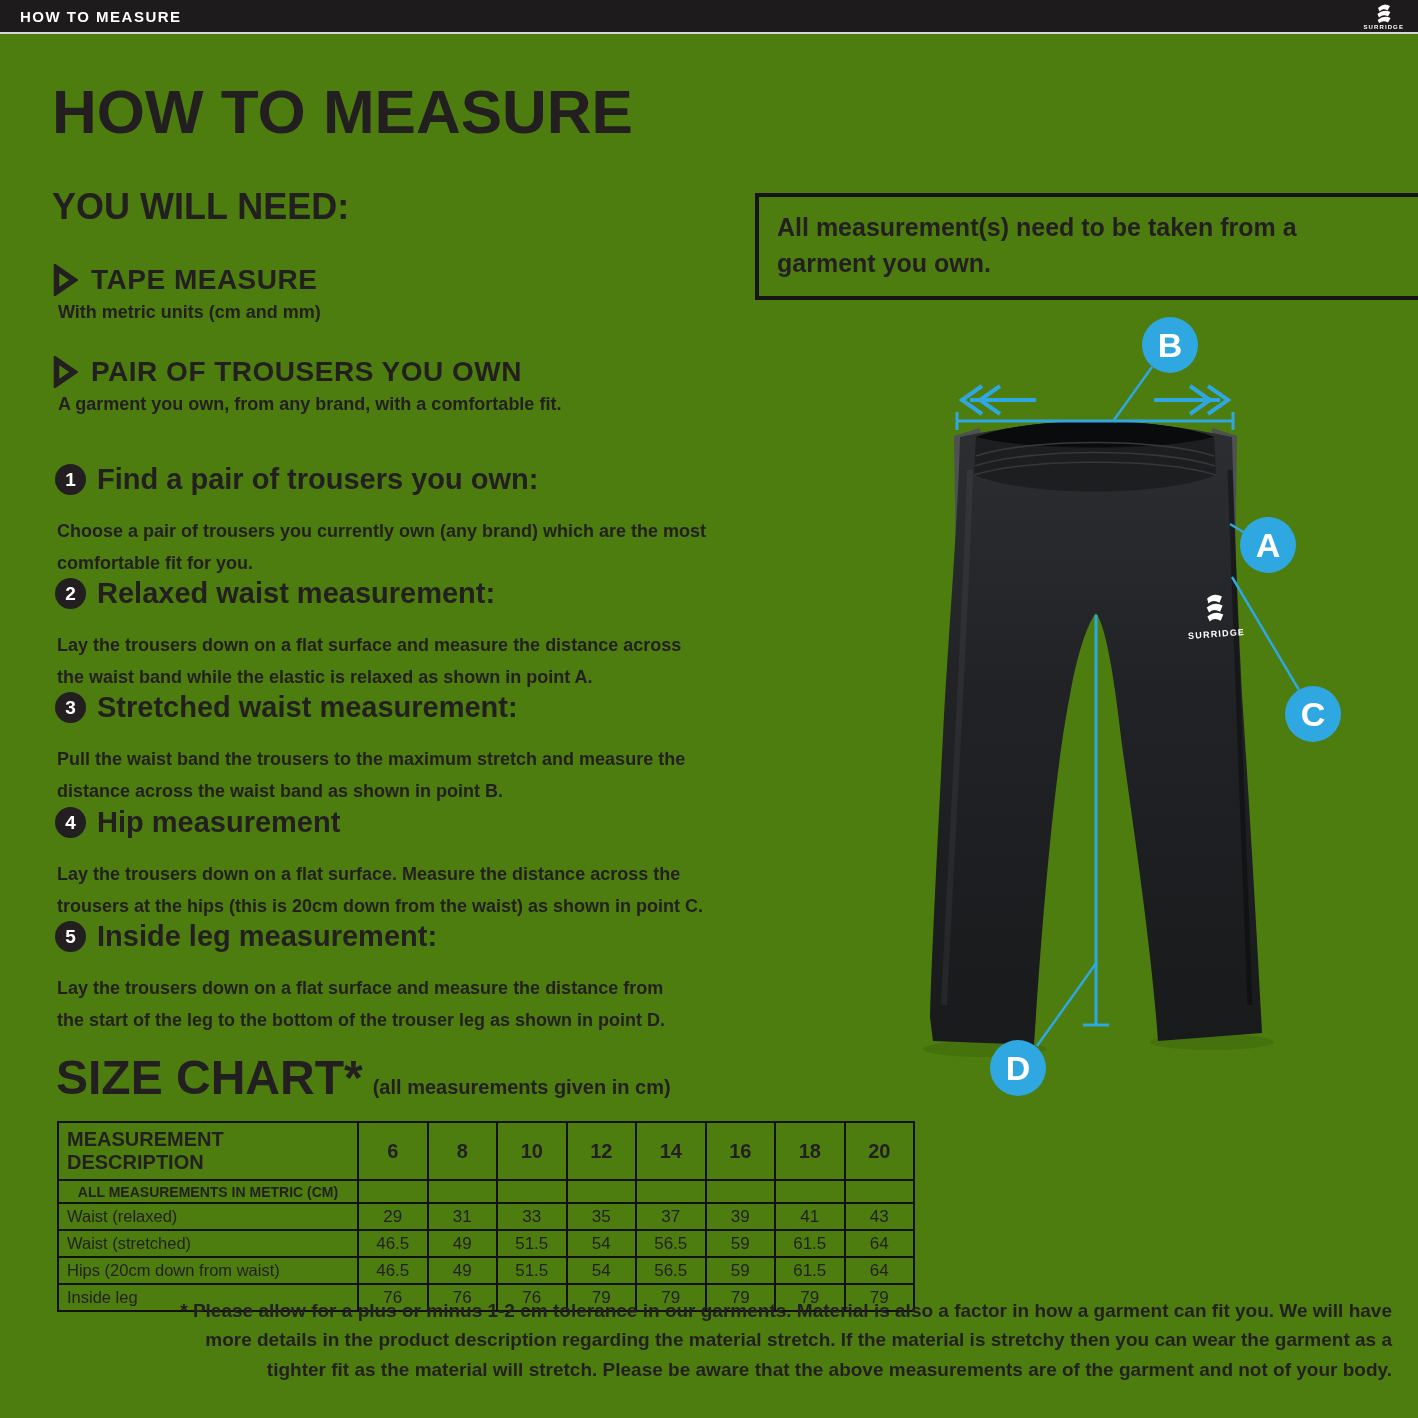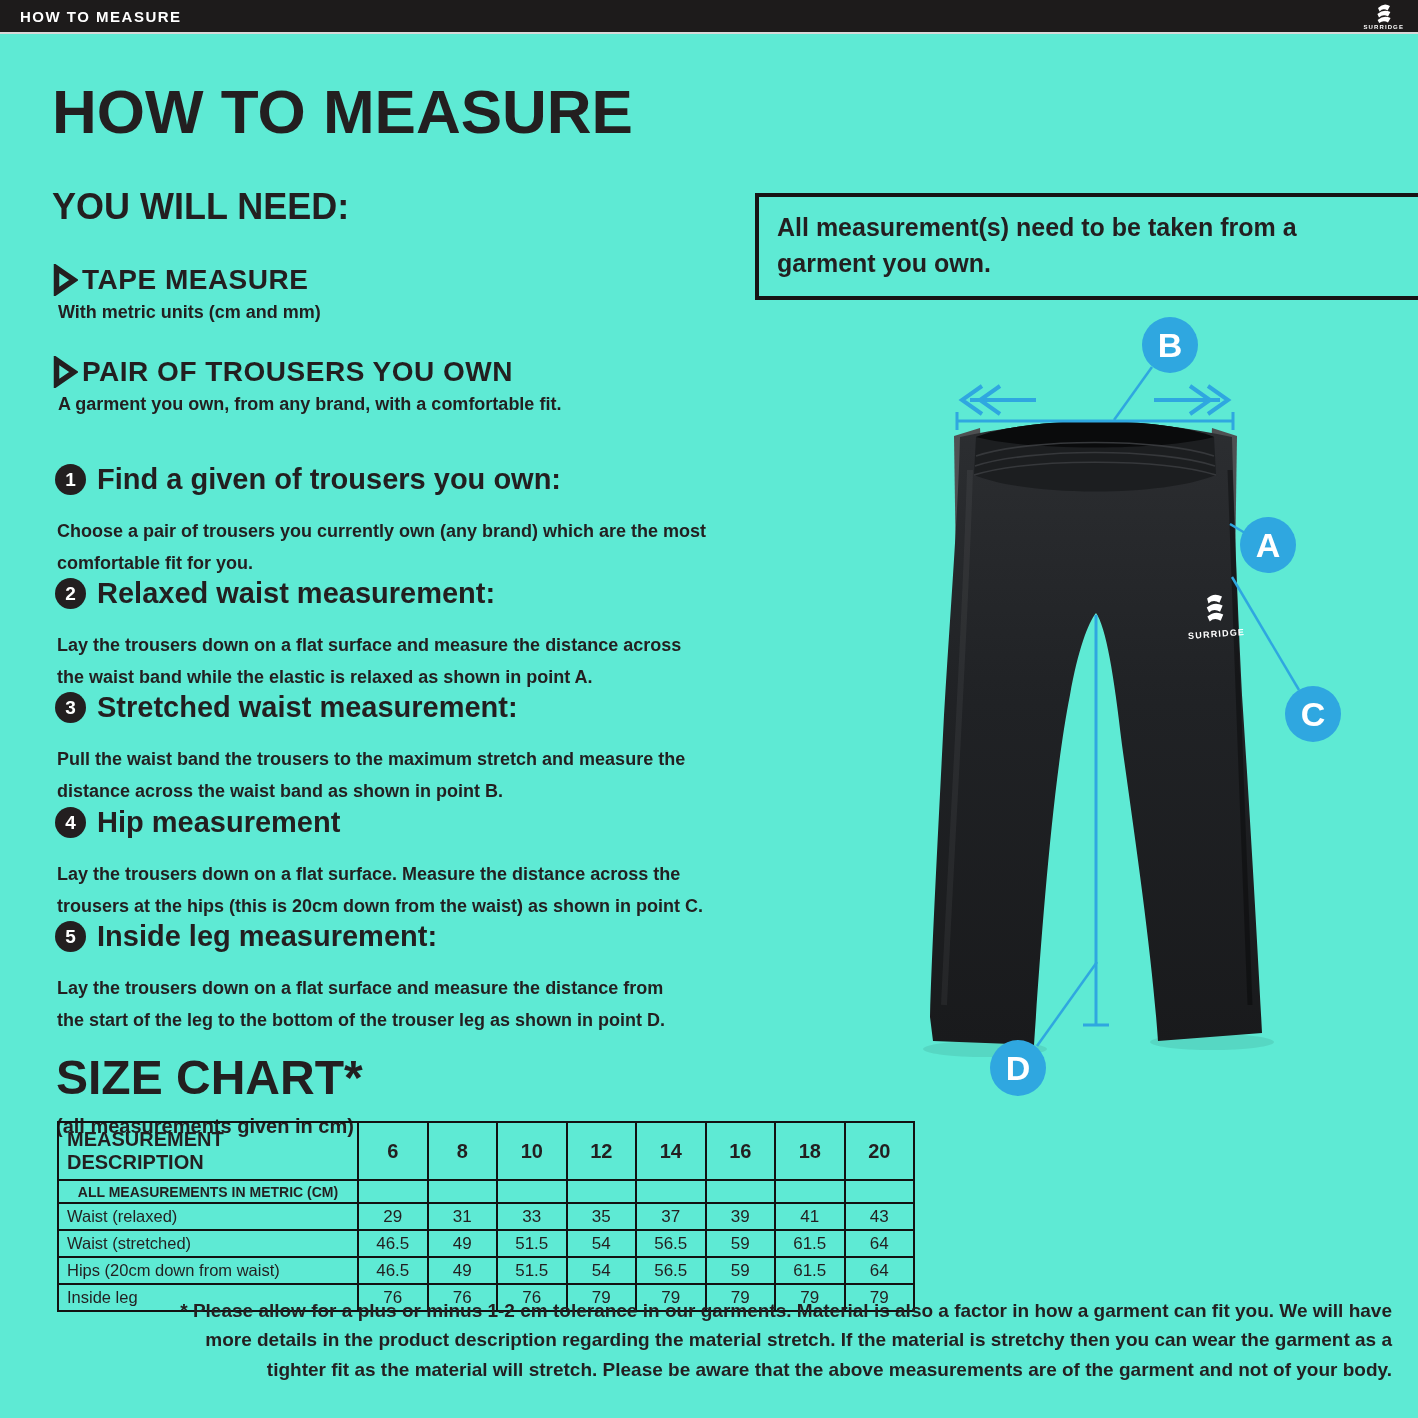--- a/index.html
+++ b/index.html
@@ -1,54 +1,54 @@
 <!DOCTYPE html>
 <html><head>
 <meta charset="utf-8">
 <style>
   html,body{margin:0;padding:0;background:#fff;}
-  .page{position:relative;width:1418px;height:1418px;background:#5eead4;overflow:hidden;
+  .page{position:relative;width:1418px;height:1418px;background:#4d7c0f;overflow:hidden;
         font-family:"Liberation Sans", sans-serif;color:#231F20;}
 
   
   .topbar{position:absolute;left:0;top:0;width:1418px;height:34px;background:#1d1b1b;
           display:flex;align-items:center;justify-content:space-between;
           padding:0 14px 0 20px;box-sizing:border-box;border-bottom:2px solid #d8d8d8;}
   .topbar-title{color:#fff;font-size:15px;font-weight:bold;letter-spacing:1.5px;}
   .brand{display:flex;flex-direction:column;align-items:center;line-height:1;}
   .brand-s{display:block;}
   .brand-name{color:#fff;font-size:6px;font-weight:bold;letter-spacing:1.1px;margin-top:1px;}
 
   h1,h2,p{margin:0;}
   .page-title{position:absolute;left:52px;top:76px;font-size:62px;font-weight:bold;letter-spacing:0;}
 
   .ywn-heading{position:absolute;left:52px;top:186px;font-size:36px;font-weight:bold;}
 
   .need-item{position:absolute;left:52px;}
   .need-0{top:264px;} .need-1{top:356px;}
-  .need-head{display:flex;align-items:center;gap:4px;}
+  .need-head{display:flex;align-items:center;gap:13px;}
   .tri-icon{display:block;}
   .need-title{font-size:28px;font-weight:bold;letter-spacing:.5px;}
   .need-desc{font-size:18px;font-weight:bold;margin:6px 0 0 6px;}
 
   .step{position:absolute;left:55px;width:775px;}
   .step-0{top:463px;} .step-1{top:577px;} .step-2{top:691px;} .step-3{top:806px;} .step-4{top:920px;}
   .step-head{display:flex;align-items:center;gap:11px;}
   .step-num{width:31px;height:31px;border-radius:50%;background:#231F20;color:#fff;
             font-size:19px;font-weight:bold;display:flex;align-items:center;justify-content:center;flex:0 0 31px;}
   .step-title{font-size:29px;font-weight:bold;}
   .step-desc{font-size:18px;font-weight:bold;line-height:1.75;margin:20px 0 0 2px;white-space:pre-line;}
 
   .note-box{position:absolute;left:755px;top:193px;width:709px;box-sizing:border-box;
             border:4px solid #161414;padding:12px 16px 14px 18px;}
   .note-text{font-size:25px;font-weight:bold;line-height:1.45;white-space:pre-line;}
 
   .diagram{position:absolute;left:900px;top:315px;width:470px;height:800px;}
 
-  .sc-head{position:absolute;left:56px;top:1050px;display:flex;align-items:baseline;gap:10px;flex-direction:column;}
+  .sc-head{position:absolute;left:56px;top:1050px;display:flex;align-items:baseline;gap:10px;}
   .sc-title{font-size:48px;font-weight:bold;}
   .sc-sub{font-size:20px;font-weight:bold;}
 
   .size-table{position:absolute;left:57px;top:1121px;width:856px;border-collapse:collapse;table-layout:fixed;
               font-family:"Liberation Sans", sans-serif;}
   .size-table th,.size-table td{border:2px solid #121212;padding:0;}
   .size-table .th-desc{font-size:20px;text-align:left;padding:5px 8px;height:28px;}
   .size-table .th-size{font-size:20px;text-align:center;font-weight:bold;}
   .size-table .metric-cell{font-size:14px;font-weight:bold;text-align:center;padding:2px 8px;height:17px;}
   .size-table .row-label{font-size:16.5px;font-weight:normal;text-align:left;padding:2px 8px;height:21px;}
@@ -96,21 +96,21 @@
         <path d="M4.5 4 L22 16 L4.5 28 Z" fill="none" stroke="#231F20" stroke-width="5.5" stroke-linejoin="miter"></path>
       </svg>
       <span class="need-title">PAIR OF TROUSERS YOU OWN</span>
     </div>
     <p class="need-desc">A garment you own, from any brand, with a comfortable fit.</p>
   </div>
 
   <div class="step step-0">
     <div class="step-head">
       <span class="step-num">1</span>
-      <span class="step-title">Find a given of trousers you own:</span>
+      <span class="step-title">Find a pair of trousers you own:</span>
     </div>
     <p class="step-desc">Choose a pair of trousers you currently own (any brand) which are the most
 comfortable fit for you.</p>
   </div>
 
   <div class="step step-1">
     <div class="step-head">
       <span class="step-num">2</span>
       <span class="step-title">Relaxed waist measurement:</span>
     </div>

